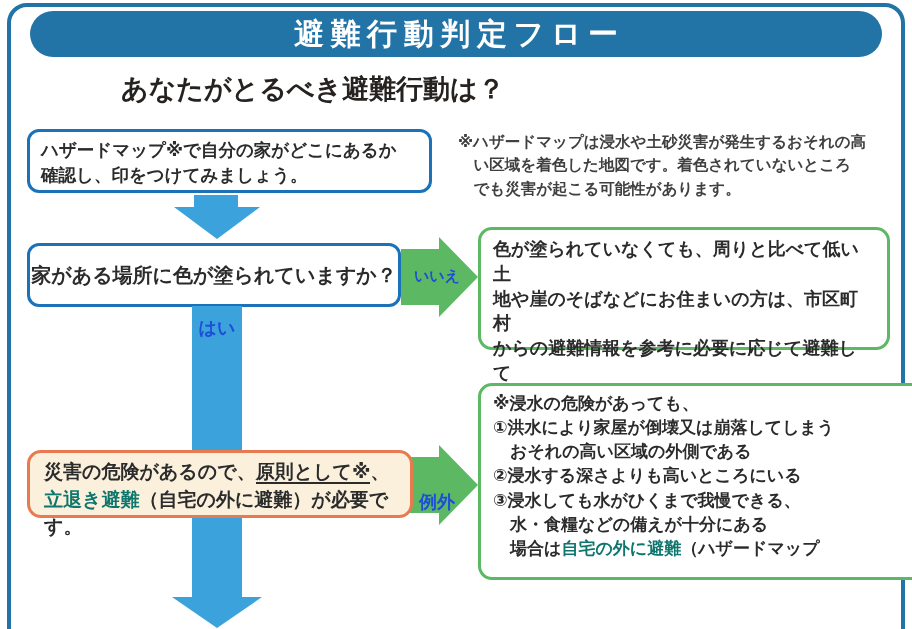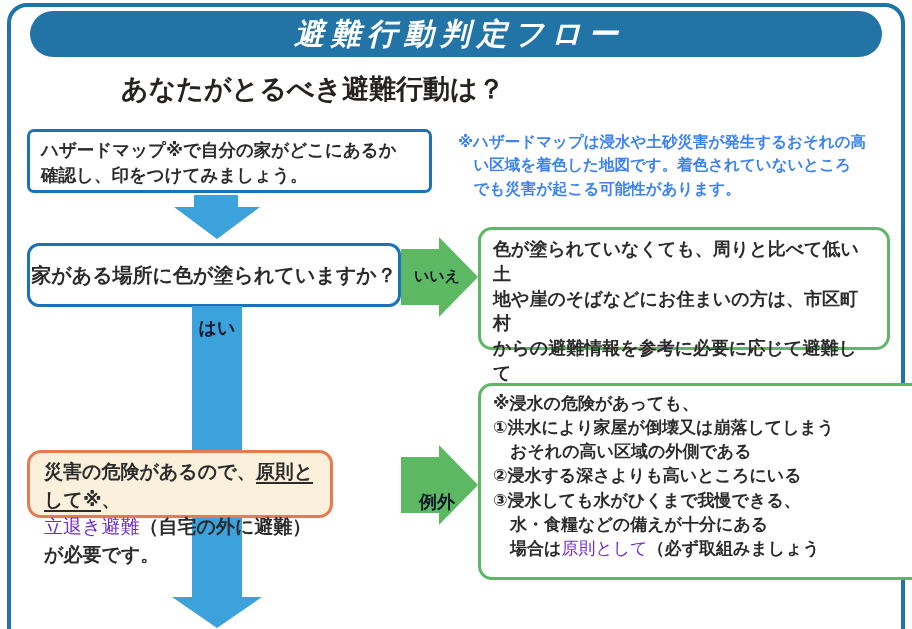--- a/index.html
+++ b/index.html
@@ -7,21 +7,21 @@
   .canvas {
     position:relative; width:912px; height:629px; background:#ffffff; overflow:hidden;
   }
   .frame {
     position:absolute; left:7px; top:3px; width:898px; height:650px;
     border:4px solid #2273A6; border-radius:20px;
   }
   .title-bar {
     position:absolute; left:30px; top:11px; width:852px; height:46px;
     background:#2273A6; border-radius:23px;
-    display:flex; align-items:center; justify-content:center;font-style:italic;
+    display:flex; align-items:center; justify-content:center;
   }
   .title-bar span {
     color:#ffffff; font-size:30px; font-weight:bold; letter-spacing:0.22em;
     text-indent:0.22em; white-space:nowrap;
   }
   .subtitle {
     position:absolute; left:101px; top:71px; font-size:27px; font-weight:bold; color:#262220;
     white-space:nowrap;
     margin-left:20px;
   }
@@ -29,57 +29,57 @@
     position:absolute; left:504px; top:77px; width:288px; height:35px;
     background:#E0813F; border-radius:17px;
     display:flex; align-items:center; justify-content:center;
     color:#ffffff; font-size:23px; font-weight:bold;
   }
   .white-box {
     position:absolute; background:#ffffff; border:3px solid #1C72B8; border-radius:12px;
   }
   .box1 {
     left:27px; top:129px; width:405px; height:64px; padding:6px 11px;
-    font-size:17.5px; font-weight:bold; color:#2b2b2b; line-height:1.42; white-space:pre-line;border-radius:7px;
+    font-size:17.5px; font-weight:bold; color:#2b2b2b; line-height:1.42; white-space:pre-line;
   }
   .box2 {
     left:27px; top:243px; width:374px; height:64px;
     display:flex; align-items:center; justify-content:center;
     font-size:20px; font-weight:bold; color:#2b2b2b;
   }
   .note {
     position:absolute; left:458px; top:130px; width:447px;
-    font-size:15.5px; font-weight:bold; color:#3b82f6; line-height:1.5; white-space:pre-line;
+    font-size:15.5px; font-weight:bold; color:#404040; line-height:1.5; white-space:pre-line;
   }
   .green-box {
     position:absolute; background:#ffffff; border:3px solid #5CB863; border-radius:14px;
     color:#2b2b2b; font-weight:bold;
   }
   .green-box-1 {
     left:478px; top:227px; width:412px; height:123px; padding:7px 12px;
     font-size:18px; line-height:1.38; white-space:pre-line;
   }
   .green-box-2 {
     left:478px; top:383px; width:480px; height:197px; padding:6px 12px;
     font-size:17px; line-height:1.42;
   }
   .principle-box {
-    position:absolute; left:27px; top:450px; width:306px; height:68px;
+    position:absolute; left:27px; top:450px; width:386px; height:68px;
     background:#FAF0DC; border:3px solid #E9794E; border-radius:14px;
     padding:5px 14px; font-size:19px; font-weight:bold; color:#2b2b2b; line-height:1.45;
     z-index:3;
   }
   .u { border-bottom:2px solid #2b2b2b; padding-bottom:0px; }
-  .b-blue { color:#6d28d9; font-weight:normal; }
+  .b-blue { color:#0f766e; font-weight:bold; }
   .shaft {
     position:absolute; left:192px; top:306px; width:50px; height:293px; background:#3BA2DB; z-index:1;
   }
   .arrow-svg { position:absolute; z-index:1; }
   .arrow-label {
-    position:absolute; color:#0f172a; font-weight:bold; text-align:center; z-index:2; white-space:nowrap;
+    position:absolute; color:#1d4ed8; font-weight:bold; text-align:center; z-index:2; white-space:nowrap;
   }
   .label-yes  { left:192px; top:316px; width:50px; font-size:18px; }
   .label-no   { left:403px; top:267px; width:68px; font-size:15px; }
   .label-exc  { left:403px; top:490px; width:68px; font-size:18px; }
 </style>
 </head>
 <body>
 
 <div class="canvas">
 
@@ -132,16 +132,16 @@
   </svg>
   <div class="arrow-label label-exc">例外</div>
 
   <div class="green-box green-box-2">
       <div><span>※浸水の危険があっても、</span></div>
       <div><span>①洪水により家屋が倒壊又は崩落してしまう</span></div>
       <div><span>　おそれの高い区域の外側である</span></div>
       <div><span>②浸水する深さよりも高いところにいる</span></div>
       <div><span>③浸水しても水がひくまで我慢できる、</span></div>
       <div><span>　水・食糧などの備えが十分にある</span></div>
-      <div><span>　場合は</span><span class="b-blue">原則として</span><span>（必ず取組みましょう</span></div>
+      <div><span>　場合は</span><span class="b-blue">自宅の外に避難</span><span>（ハザードマップ</span></div>
     </div>
 
 </div>
 
 </body></html>

